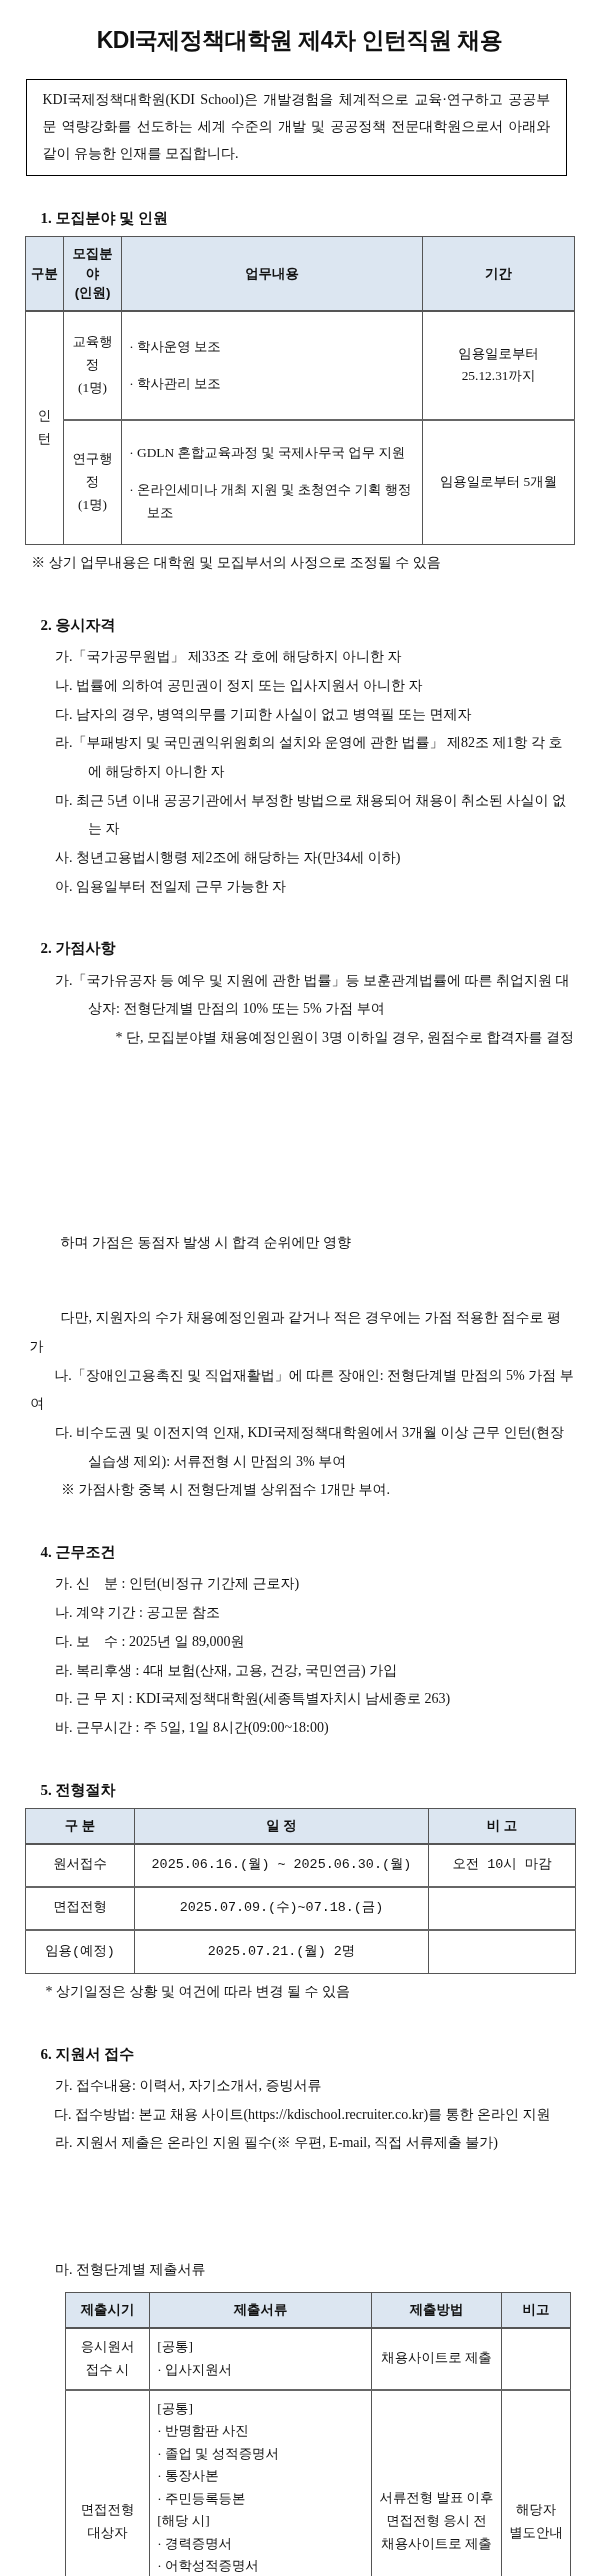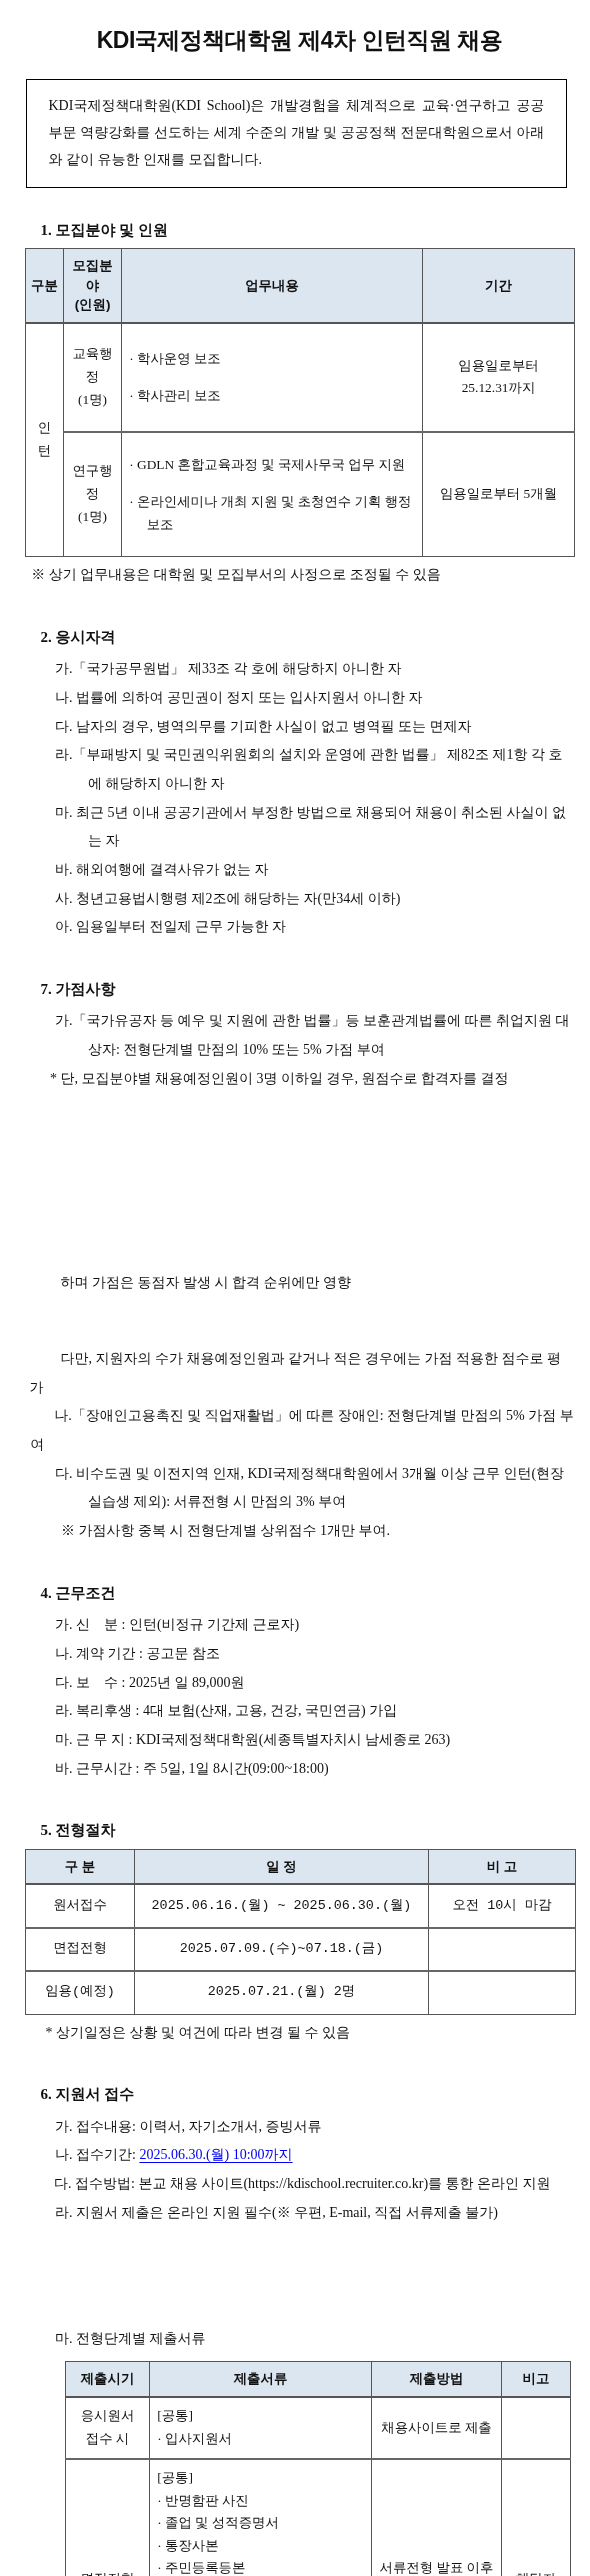--- a/index.html
+++ b/index.html
@@ -8,32 +8,32 @@
        font-size:14px;line-height:2.05;word-break:break-all;}
   .page{width:590px;box-sizing:border-box;padding:27px 16px 31px 25px;}
 
   
   .doc-title{font-family:"Liberation Sans","DejaVu Sans",sans-serif;
              font-weight:800;font-size:23px;line-height:1.2;text-align:center;
              margin:0 0 24px 0;letter-spacing:-0.5px;}
 
   
   .intro-box{border:1px solid #000;padding:7.2px 15.5px;margin:0 7.2px 0 1px;}
-  .intro-box p{margin:6px;line-height:1.92;text-align:justify;}
+  .intro-box p{margin:0;line-height:1.92;text-align:justify;}
 
   
   .sec-h{font-weight:700;font-size:15px;margin:38px 0 9.3px 15.5px;line-height:1.2;}
   .sec-h.first{margin-top:33px;}
 
   
   .item{margin-left:0;padding-left:63px;text-indent:-33px;}
   .item-ow{margin-left:5.2px;text-indent:24px;}          
   .cont{margin-left:4.6px;text-indent:31px;margin-top:47px;}              
   .item-deep{padding-left:114px;text-indent:-85px;}    
-  .subnote{margin-left:25px;padding-left:13.4px;text-indent:-13.4px;}
+  .subnote{margin-left:25px;padding-left:13.4px;text-indent:-13.4px;text-align:right;}
   .flagnote{margin-left:36px;}
   .tbl-note{margin:4.1px 0 0 6.2px;font-size:14px;}
   .work{white-space:pre-wrap;}
 
   
   .pagegap{height:129px;}
   .pagegap.mid{height:98px;}
 
   
   table{border-collapse:collapse;width:550px;table-layout:fixed;
@@ -111,25 +111,24 @@
     </tbody>
   </table>
   <p class="tbl-note">※ 상기 업무내용은 대학원 및 모집부서의 사정으로 조정될 수 있음</p>
 
   <h2 class="sec-h">2. 응시자격</h2>
   <div class="item">가.「국가공무원법」 제33조 각 호에 해당하지 아니한 자</div>
   <div class="item">나. 법률에 의하여 공민권이 정지 또는 입사지원서 아니한 자</div>
   <div class="item">다. 남자의 경우, 병역의무를 기피한 사실이 없고 병역필 또는 면제자</div>
   <div class="item">라.「부패방지 및 국민권익위원회의 설치와 운영에 관한 법률」 제82조 제1항 각 호에 해당하지 아니한 자</div>
   <div class="item">마. 최근 5년 이내 공공기관에서 부정한 방법으로 채용되어 채용이 취소된 사실이 없는 자</div>
-  <div class="item">바. 해외여행에 결격사유가 없는 자</div>
   <div class="item">사. 청년고용법시행령 제2조에 해당하는 자(만34세 이하)</div>
   <div class="item">아. 임용일부터 전일제 근무 가능한 자</div>
 
-  <h2 class="sec-h">7. 가점사항</h2>
+  <h2 class="sec-h">2. 가점사항</h2>
   <div class="item">가.「국가유공자 등 예우 및 지원에 관한 법률」등 보훈관계법률에 따른 취업지원 대상자: 전형단계별 만점의 10% 또는 5% 가점 부여</div>
   <div class="subnote">* 단, 모집분야별 채용예정인원이 3명 이하일 경우, 원점수로 합격자를 결정</div>
   <div class="pagegap"></div>
   <div class="cont">하며 가점은 동점자 발생 시 합격 순위에만 영향</div>
   <div class="cont">다만, 지원자의 수가 채용예정인원과 같거나 적은 경우에는 가점 적용한 점수로 평가</div>
   <div class="item-ow">나.「장애인고용촉진 및 직업재활법」에 따른 장애인: 전형단계별 만점의 5% 가점 부여</div>
   <div class="item">다. 비수도권 및 이전지역 인재, KDI국제정책대학원에서 3개월 이상 근무 인턴(현장실습생 제외): 서류전형 시 만점의 3% 부여</div>
   <div class="flagnote">※ 가점사항 중복 시 전형단계별 상위점수 1개만 부여.</div>
 
   <h2 class="sec-h">4. 근무조건</h2>
@@ -169,21 +168,20 @@
         <td>임용(예정)</td>
         <td>2025.07.21.(월) 2명</td>
         <td></td>
       </tr>
     </tbody>
   </table>
   <p class="tbl-note" style="margin-left:20.6px">* 상기일정은 상황 및 여건에 따라 변경 될 수 있음</p>
 
   <h2 class="sec-h">6. 지원서 접수</h2>
   <div class="item">가. 접수내용: 이력서, 자기소개서, 증빙서류</div>
-  <div class="item"><span>나. 접수기간: </span><span class="blue">2025.06.30.(월) 10:00까지</span></div>
   <div class="item-deep">다. 접수방법: 본교 채용 사이트(https://kdischool.recruiter.co.kr)를 통한 온라인 지원</div>
   <div class="item">라. 지원서 제출은 온라인 지원 필수(※ 우편, E-mail, 직접 서류제출 불가)</div>
 
   <div class="pagegap mid"></div>
 
   <div class="item" style="font-weight:400">마. 전형단계별 제출서류</div>
   <div class="t3wrap">
     <table class="t3">
       <colgroup>
           <col style="width:84px">

